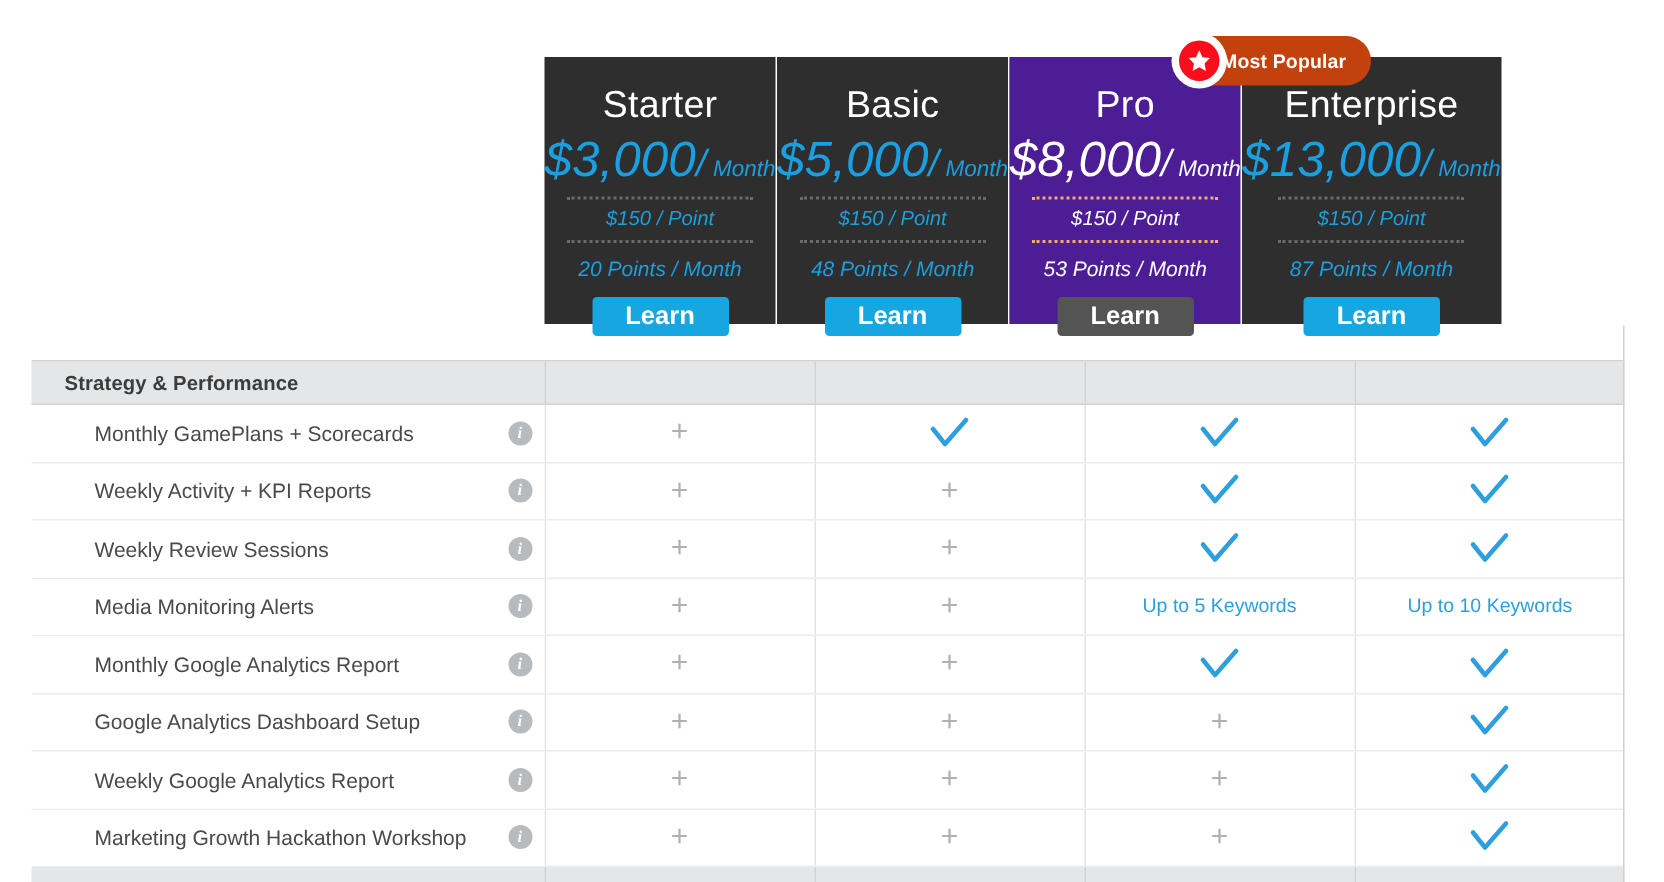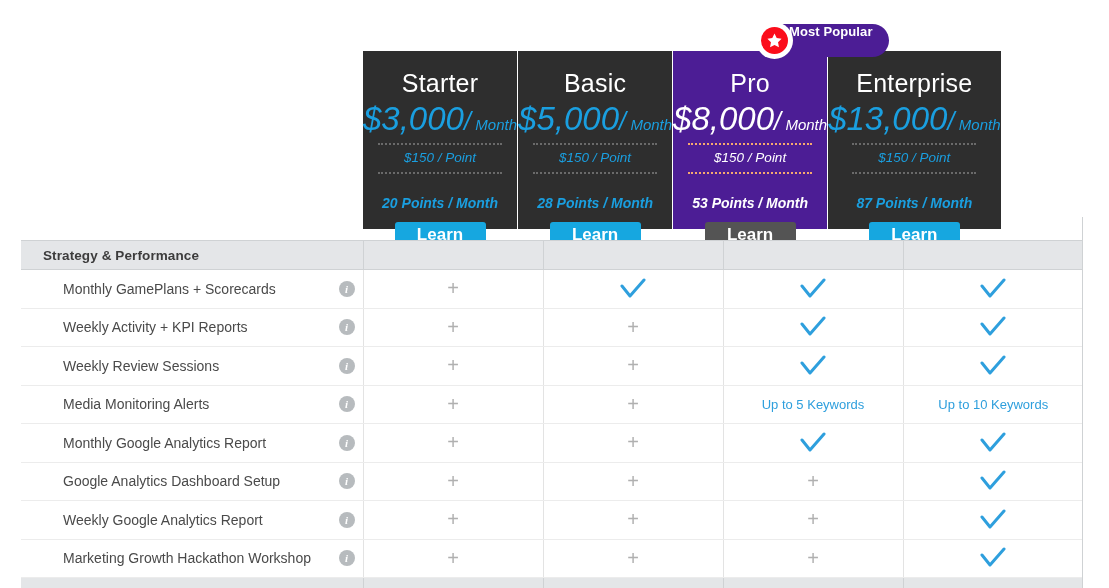--- a/index.html
+++ b/index.html
@@ -15,21 +15,21 @@
     position: relative;
     width: 1109px;
     height: 588px;
     background: #fff;
   }
 
   
   .plans {
     position: absolute;
     left: 363px;
-    top: 51px;
+    top: 38px;
     width: 604px;
     height: 178px;
     display: flex;
   }
   .plan {
     position: relative;
     width: 180px;
     height: 178px;
     background: #2e2e2e;
     border-right: 1px solid #ffffff;
@@ -89,22 +89,21 @@
     color: #1a9fe0;
     line-height: 18px;
   }
   .plan.featured .plan-sub { color: #ffffff; }
 
   .plan-points {
     font-size: 14px;
     font-style: italic;
     color: #1a9fe0;
     line-height: 18px;
-    margin-top: 16px;
-    font-weight: bold;
+    margin-top: 4px;
   }
   .plan.featured .plan-points { color: #ffffff; }
 
   .learn-btn {
     margin-top: 10px;
     width: 91px;
     height: 26px;
     background: #16a7e0;
     border: none;
     border-radius: 3px;
@@ -115,27 +114,27 @@
     cursor: pointer;
     line-height: 26px;
     text-align: center;
     padding: 0;
   }
   .plan.featured .learn-btn { background: #545454; }
 
   
   .badge {
     position: absolute;
-    left: 757px;
+    left: 782px;
     top: 24px;
     height: 33px;
-    background: #4c1d95;
+    background: #c2410c;
     border-radius: 17px;
     display: flex;
-    align-items: flex-start;
+    align-items: center;
     padding: 0 16px 0 32px;
     z-index: 5;
   }
   .badge-label {
     color: #ffffff;
     font-size: 13px;
     font-weight: 600;
     white-space: nowrap;
     letter-spacing: 0.1px;
   }
@@ -273,21 +272,21 @@
         <div class="dotted"></div>
         <div class="plan-points">20 Points / Month</div>
         <button class="learn-btn">Learn More</button>
       </div>
       <div class="plan">
         <div class="plan-name">Basic</div>
         <div class="plan-price"><span class="amount">$5,000</span><span class="slash">/</span> <span class="per">Month</span></div>
         <div class="dotted"></div>
         <div class="plan-sub">$150 / Point</div>
         <div class="dotted"></div>
-        <div class="plan-points">28 Points / Month</div>
+        <div class="plan-points">48 Points / Month</div>
         <button class="learn-btn">Learn More</button>
       </div>
       <div class="plan featured">
         <div class="plan-name">Pro</div>
         <div class="plan-price"><span class="amount">$8,000</span><span class="slash">/</span> <span class="per">Month</span></div>
         <div class="dotted"></div>
         <div class="plan-sub">$150 / Point</div>
         <div class="dotted"></div>
         <div class="plan-points">53 Points / Month</div>
         <button class="learn-btn">Learn More</button>

